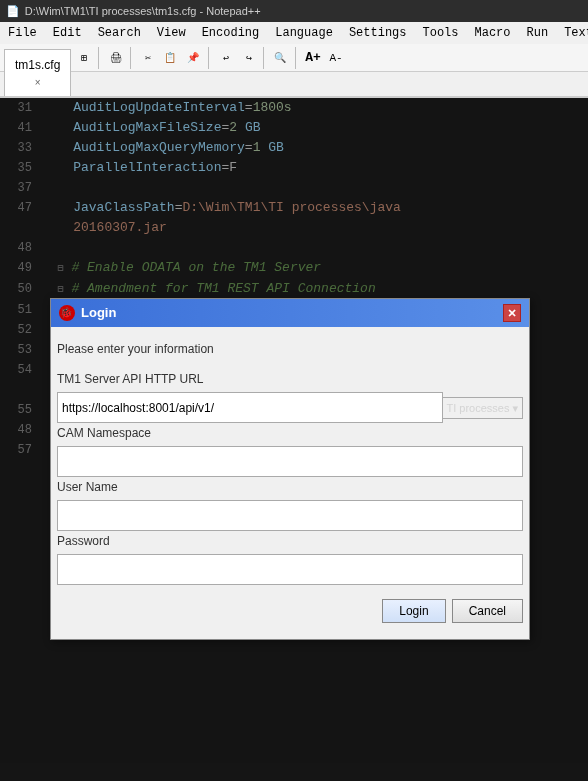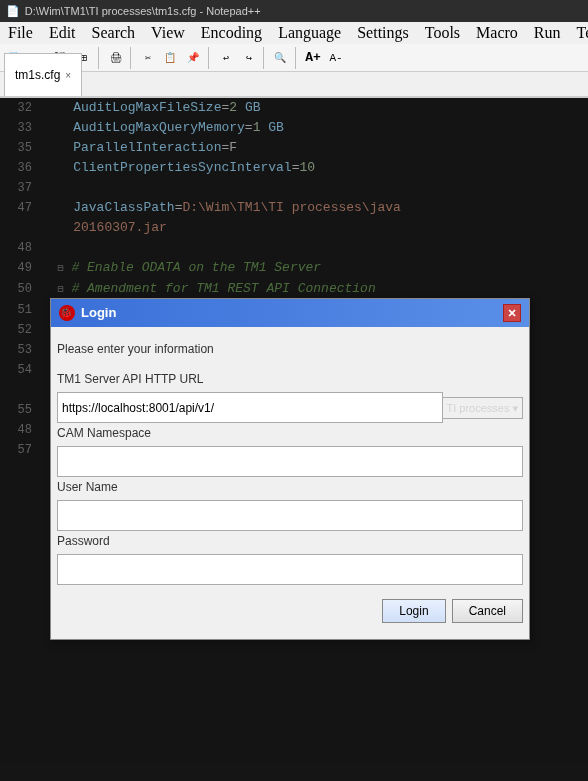--- a/index.html
+++ b/index.html
@@ -23,22 +23,22 @@
       font-size: 11px;
       color: #ccc;
     }
 
     
     .menu-bar {
       background: #f0f0f0;
       height: 22px;
       display: flex;
       align-items: center;
-      font-family: Liberation Serif, serif;
-      font-size: 16px;
+      font-family: Liberation Mono, monospace;
+      font-size: 12px;
       color: #000;
     }
     .menu-item {
       padding: 2px 8px;
       cursor: default;
       height: 100%;
       display: flex;
       align-items: center;
     }
 
@@ -71,27 +71,28 @@
       height: 26px;
       display: flex;
       align-items: flex-end;
       border-bottom: 2px solid #ccc;
       padding-left: 4px;
     }
     .tab {
       background: #fff;
       border: 1px solid #bbb;
       border-bottom: none;
-      padding: 14px 10px;
+      padding: 8px 10px;
       font-family: Arial, sans-serif;
       font-size: 12px;
       display: flex;
       align-items: center;
       gap: 5px;
       cursor: pointer;
+      flex-direction: column;
     }
     .tab-close {
       font-size: 10px;
       cursor: pointer;
       color: #666;
     }
 
     
     .code-area {
       background: #1e1e1e;
@@ -315,35 +316,35 @@
 <div class="tab-bar">
   <div class="tab">
     <span>tm1s.cfg</span>
     <span class="tab-close">×</span>
   </div>
 </div>
 
 <div class="code-area">
   <div class="code-lines" id="code-lines">
 
-      <div class="code-line">
-        <span class="line-num">32</span>
+  <div class="code-line">
+        <span class="line-num">31</span>
+        <span class="line-content"><span class="kw">    AuditLogUpdateInterval</span><span class="eq">=</span><span class="num">1800s</span></span>
+      </div>
+      <div class="code-line">
+        <span class="line-num">41</span>
         <span class="line-content"><span class="kw">    AuditLogMaxFileSize</span><span class="eq">=</span><span class="num">2</span> <span style="color:#9cdcfe;">GB</span></span>
       </div>
       <div class="code-line">
         <span class="line-num">33</span>
         <span class="line-content"><span class="kw">    AuditLogMaxQueryMemory</span><span class="eq">=</span><span class="num">1</span> <span style="color:#9cdcfe;">GB</span></span>
       </div>
       <div class="code-line">
         <span class="line-num">35</span>
         <span class="line-content"><span class="kw">    ParallelInteraction</span><span class="eq">=</span><span style="color:#d4d4d4;">F</span></span>
-      </div>
-      <div class="code-line">
-        <span class="line-num">36</span>
-        <span class="line-content"><span class="kw">    ClientPropertiesSyncInterval</span><span class="eq">=</span><span class="num">10</span></span>
       </div>
       <div class="code-line">
         <span class="line-num">37</span>
         <span class="line-content"></span>
       </div>
       <div class="code-line">
         <span class="line-num">47</span>
         <span class="line-content"><span class="kw">    JavaClassPath</span><span class="eq">=</span><span class="val">D:\Wim\TM1\TI processes\java</span></span>
       </div>
       <div class="code-line">

